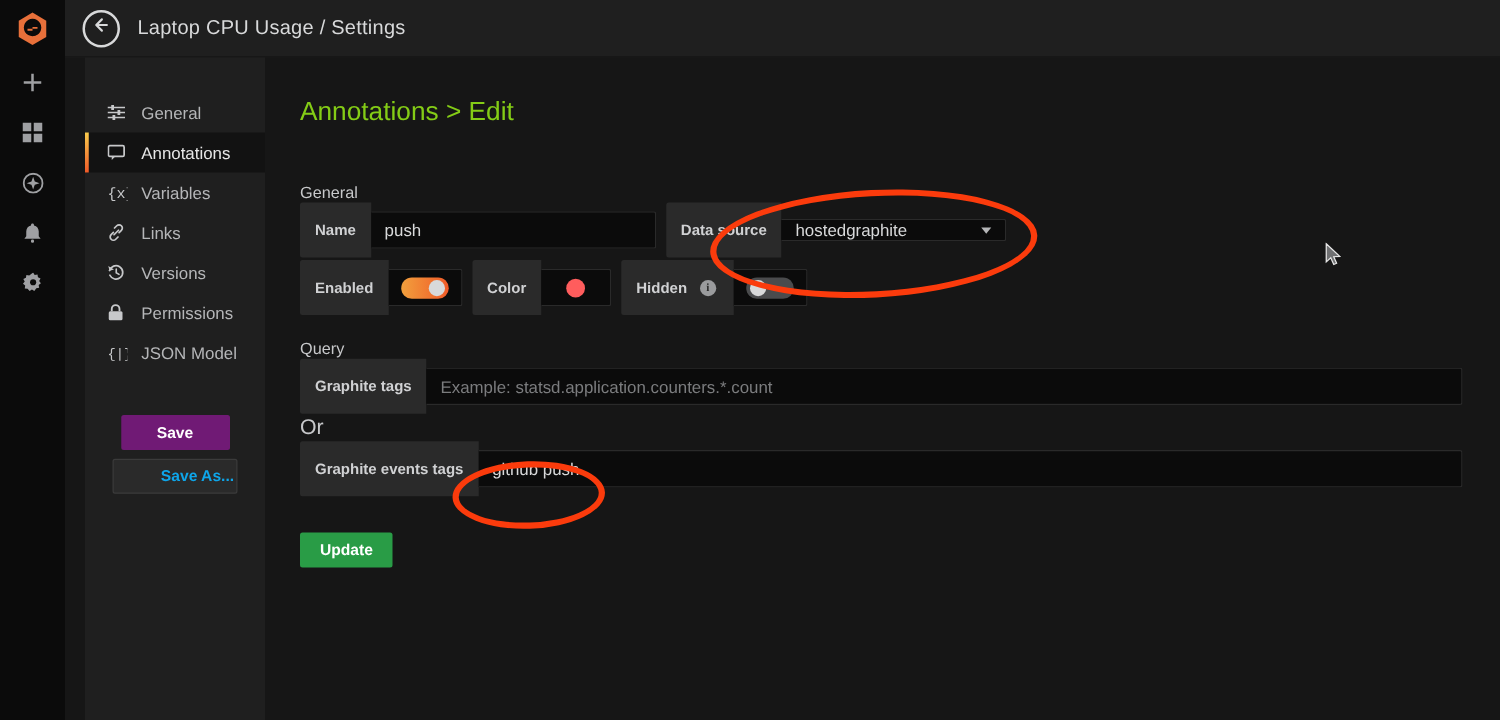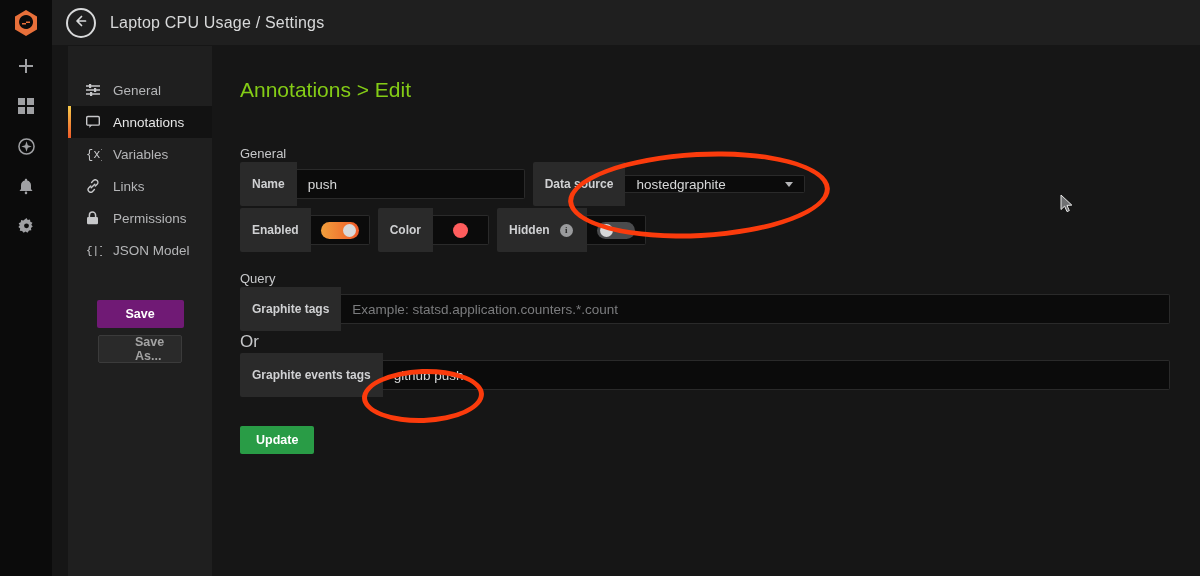--- a/index.html
+++ b/index.html
@@ -69,23 +69,23 @@
   }
   .side-item .si-icon svg { display: block; }
   .side-btns { margin-top: 34px; padding: 0 12px; }
   .btn-save {
     width: 87px; height: 28px; margin: 0 auto; display: flex;
     align-items: center; justify-content: center;
     background: #701a75; color: #fff; font-size: 12.5px;
     border-radius: 2px; font-weight: bold;
   }
   .btn-saveas {
-    width: 84px; height: 28px; margin: 7px auto 0; display: flex;
+    width: 100px; height: 28px; margin: 7px auto 0; display: flex;
     align-items: center; justify-content: center;
-    background: #2a2a2a; color: #a3a3a3; font-size: 12.5px;
+    background: #2a2a2a; color: #0ea5e9; font-size: 12.5px;
     border: 1px solid #3b3b3b; border-radius: 2px; font-weight: bold; padding-left: 36px;
   }
 
   
   .main {
     position: absolute; left: 212px; top: 46px; width: 988px; height: 530px;
     background: #161616; padding: 32px 30px 0 28px;
   }
   .main-title { color: #84cc16; font-size: 21px; margin-bottom: 44px; }
   .section-label { color: #c7c8ca; font-size: 13px; margin-bottom: 8px; }
@@ -256,20 +256,30 @@
 
     <div class="side-item">
       <span class="si-icon">
         <svg width="14" height="14" viewBox="0 0 14 14">
           <path d="M5.2 8.8 L8.8 5.2 M5.6 3.4 L7.4 1.6 a2.6 2.6 0 0 1 3.7 3.7 L9.3 7.1 M4.7 6.9 L2.9 8.7 a2.6 2.6 0 0 0 3.7 3.7 L8.4 10.6" fill="none" stroke="currentColor" stroke-width="1.4" stroke-linecap="round"></path>
         </svg>
       </span>
       <span>Links</span>
     </div>
 
+    <div class="side-item">
+      <span class="si-icon">
+        <svg width="14" height="14" viewBox="0 0 14 14">
+          <path d="M1.6 5.4 A5.4 5.4 0 1 1 1.9 9.2" fill="none" stroke="currentColor" stroke-width="1.4" stroke-linecap="round"></path>
+          <path d="M0.6 1.8 L1.7 5.6 L5.2 4.6z" fill="currentColor"></path>
+          <path d="M7 4.3 V7.2 L9.2 8.5" fill="none" stroke="currentColor" stroke-width="1.3" stroke-linecap="round"></path>
+        </svg>
+      </span>
+      <span>Versions</span>
+    </div>
 
     <div class="side-item">
       <span class="si-icon">
         <svg width="13" height="14" viewBox="0 0 13 14">
           <rect x="1" y="6" width="11" height="7.2" rx="1.2" fill="currentColor"></rect>
           <path d="M3.4 6 V4.2 a3.1 3.1 0 0 1 6.2 0 V6" fill="none" stroke="currentColor" stroke-width="1.5"></path>
         </svg>
       </span>
       <span>Permissions</span>
     </div>

